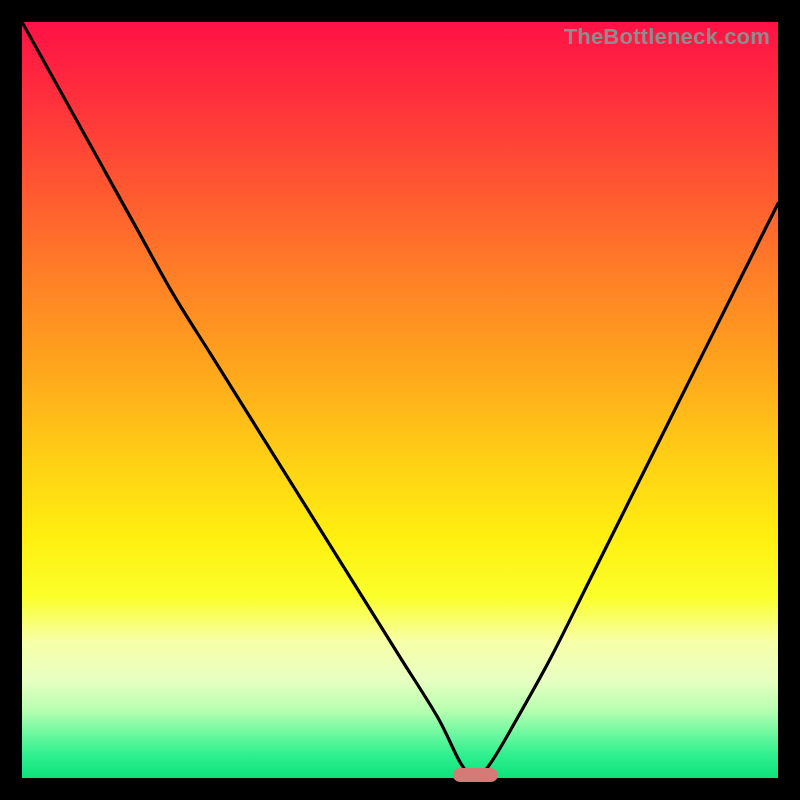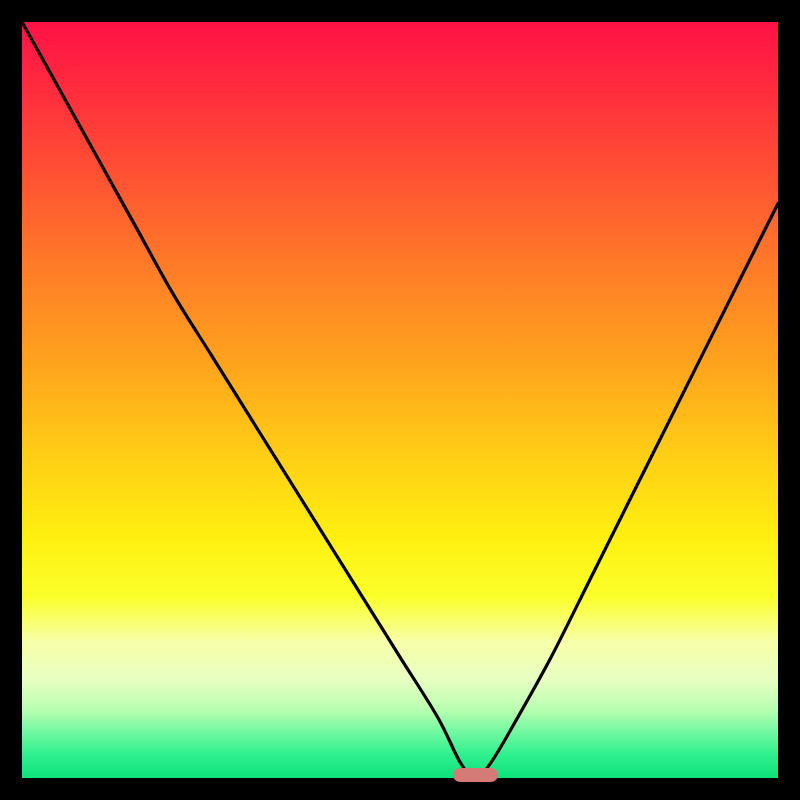--- a/index.html
+++ b/index.html
@@ -64,20 +64,21 @@
     height: 14px;
     border-radius: 7px;
     background: #d47b78;
   }
 </style>
 </head>
 <body>
 
 <div class="frame">
   <div class="plot-area">
+    <div class="watermark">TheBottleneck.com</div>
 
     <svg class="curve" viewBox="0 0 756 756" preserveAspectRatio="none">
       <path id="curve-path" fill="none" stroke-width="3.2" stroke-linecap="round" stroke="#000000" d="M 0 0 C 6.300000000000001 11.339999999999995, 25.200000000000003 45.35999999999996, 37.800000000000004 68.03999999999996 C 50.400000000000006 90.71999999999997, 63.00000000000001 113.40000000000003, 75.60000000000001 136.08000000000004 C 88.2 158.76000000000005, 100.79999999999998 181.44000000000003, 113.39999999999999 204.12 C 126 226.79999999999998, 138.60000000000002 250.73999999999998, 151.20000000000002 272.15999999999997 C 163.8 293.58, 176.4 312.47999999999996, 189 332.64 C 201.6 352.8, 214.2 372.96000000000004, 226.79999999999998 393.12 C 239.39999999999998 413.28, 251.99999999999994 433.44, 264.59999999999997 453.59999999999997 C 277.2 473.75999999999993, 289.8 493.91999999999996, 302.40000000000003 514.0799999999999 C 315.00000000000006 534.2399999999999, 327.6 554.4, 340.2 574.56 C 352.79999999999995 594.7199999999999, 365.4 614.88, 378 635.04 C 390.6 655.1999999999999, 405.72 677.88, 415.8 695.52 C 425.88 713.16, 432.17999999999995 730.8, 438.47999999999996 740.88 C 444.78 750.96, 448.55999999999995 756, 453.59999999999997 756 C 458.64 756, 462.41999999999996 749.7, 468.71999999999997 740.88 C 475.02 732.06, 481.32000000000005 720.72, 491.40000000000003 703.08 C 501.48 685.44, 516.5999999999999 658.98, 529.1999999999999 635.04 C 541.8 611.0999999999999, 554.4 584.6400000000001, 567 559.44 C 579.6 534.24, 592.2 509.04, 604.8000000000001 483.84000000000003 C 617.4000000000001 458.64000000000004, 630 433.44, 642.6 408.24 C 655.2 383.04, 667.8 357.84, 680.4 332.64 C 693 307.44, 705.5999999999999 282.23999999999995, 718.1999999999999 257.03999999999996 C 730.8 231.83999999999995, 749.7 194.03999999999994, 756 181.43999999999994"></path>
     </svg>
 
     <div id="marker" class="marker" style="background: rgb(212, 123, 120); left: 430.92px; width: 45.36px; top: 746px;"></div>
   </div>
 </div>
 
 </body></html>

